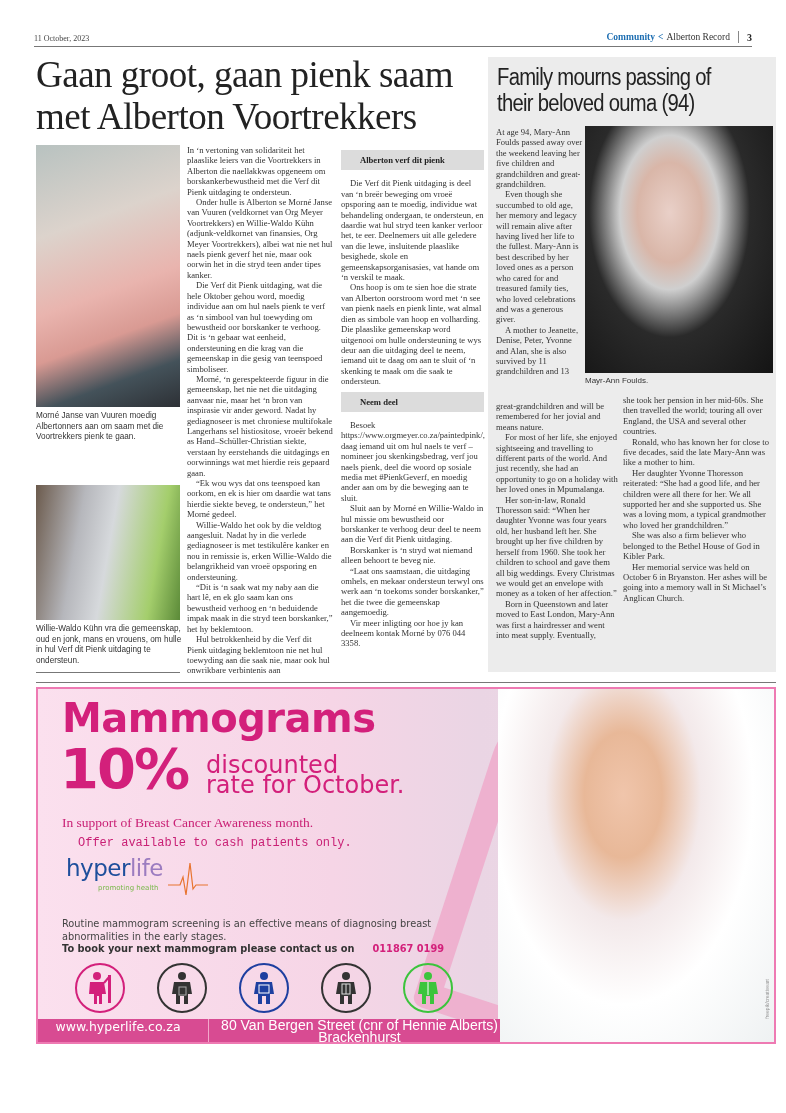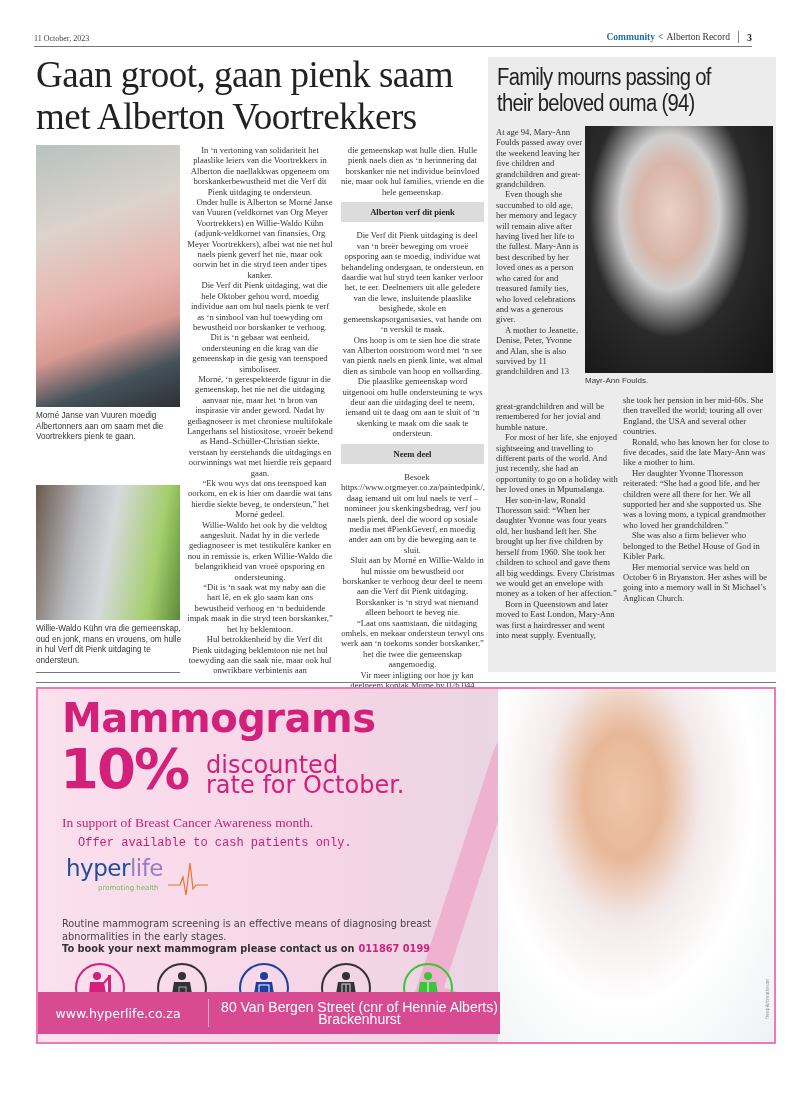--- a/index.html
+++ b/index.html
@@ -19,21 +19,21 @@
   .headline{left:36px;top:54px;width:440px;font-size:37px;line-height:42px;color:#222;letter-spacing:-0.5px;font-family:"Liberation Serif",serif}
   
   .photo{background:#999;overflow:hidden}
   .photo1{left:36px;top:145px;width:144px;height:262px;background:linear-gradient(160deg,#b8c2c0 0%,#dcd3cc 30%,#e9b4ae 55%,#d99a93 70%,#44525a 85%,#2d3035 100%)}
   .photo2{left:36px;top:485px;width:144px;height:135px;background:linear-gradient(100deg,#6b5a4c 0%,#b6b7bc 30%,#d6d9dc 50%,#a4ce6c 80%,#5b8a38 100%)}
   .caption{font-family:"Liberation Sans",sans-serif;font-size:8.2px;line-height:10.5px;color:#333}
   .cap1{left:36px;top:411px;width:146px}
   .cap2{left:36px;top:624px;width:146px}
   .rule-left{left:36px;top:672px;width:144px;height:1px;background:#777}
   
-  .col{font-size:8.6px;line-height:10.4px;color:#333;text-align:center}
+  .col{font-size:8.6px;line-height:10.4px;color:#333;text-align:left}
   .col p{text-indent:9px}
   .col p.first{text-indent:0}
   .col1{left:187px;top:145px;width:146px}
   .col2{left:341px;top:145px;width:143px}
   .subhead{background:#dcdcdc;font-weight:bold;font-size:8.6px;padding:5px 19px;margin:5px 0 8px 0;color:#222}
   
   .side-box{left:488px;top:57px;width:288px;height:615px;background:#ececec}
   .side-title{left:497px;top:64px;width:275px;font-family:"Liberation Sans",sans-serif;font-size:23px;line-height:26px;letter-spacing:-0.8px;color:#222;transform:scaleX(0.88);transform-origin:left}
   .side-photo{left:585px;top:126px;width:188px;height:247px;background:radial-gradient(ellipse at 45% 35%,#e9d0c8 0%,#d9b6a8 22%,#cfcfcf 34%,#2a2a2a 55%,#141414 100%)}
   .side-cap{left:585px;top:376px;font-family:"Liberation Sans",sans-serif;font-size:8px;color:#333}
@@ -52,26 +52,26 @@
   .ad-pct{position:absolute;left:22px;top:50px;font-family:"DejaVu Sans",sans-serif;font-weight:bold;font-size:56px;line-height:60px;color:#d3207b;letter-spacing:-2px}
   .ad-disc{position:absolute;left:168px;top:66px;font-family:"DejaVu Sans",sans-serif;font-size:24px;line-height:20px;color:#d3207b}
   .ad-support{position:absolute;left:24px;top:126px;font-family:Liberation Serif, serif;font-size:13.5px;color:#c92075}
   .ad-offer{position:absolute;left:40px;top:147px;font-family:Liberation Mono, monospace;font-size:12px;color:#c92075}
   .ad-logo{position:absolute;left:28px;top:166px;font-family:"DejaVu Sans",sans-serif;font-size:23px;color:#1e4f9c;letter-spacing:-0.5px}
   .ad-logo .lite{color:#9c7cc0}
   .ad-tagline{position:absolute;left:60px;top:195px;font-family:"DejaVu Sans",sans-serif;font-size:7px;color:#79b84a}
   .ad-ecg{position:absolute;left:130px;top:170px;width:40px;height:40px}
   .ad-routine{position:absolute;left:24px;top:228px;width:420px;font-family:"DejaVu Sans",sans-serif;font-size:9.8px;line-height:13px;color:#444}
   .ad-book{position:absolute;left:24px;top:254px;font-family:"DejaVu Sans",sans-serif;font-size:9.8px;font-weight:bold;color:#333}
-  .ad-phone{color:#d3207b;margin-left:4px}
+  .ad-phone{color:#d3207b;margin-left:18px}
   .ad-icons{position:absolute;left:26px;top:274px;width:400px;display:flex;justify-content:space-between}
   .ad-icon{width:72px;display:flex;flex-direction:column;align-items:center}
   .ad-circle{width:50px;height:50px;border-radius:50%;border:2px solid;display:flex;align-items:center;justify-content:center}
   .ad-icon-lbl{margin-top:6px;font-family:"DejaVu Sans",sans-serif;font-size:5.6px;font-weight:bold;white-space:nowrap}
-  .ad-footer{position:absolute;left:0;top:303px;width:462px;height:42px;background:#d84b92;display:flex;align-items:center}
+  .ad-footer{position:absolute;left:0;top:330px;width:462px;height:42px;background:#d84b92;display:flex;align-items:flex-start}
   .ad-url{width:160px;text-align:center;font-family:"DejaVu Sans",sans-serif;font-size:12.5px;color:#fff}
   .ad-fsep{width:1px;height:28px;background:#f3a7cb;margin:0 10px}
   .ad-addr{flex:1;text-align:center;font-family:"Liberation Sans",sans-serif;font-size:14px;line-height:12px;color:#fff}
   .ad-credit{position:absolute;right:4px;top:290px;writing-mode:vertical-rl;transform:rotate(180deg);font-family:"Liberation Sans",sans-serif;font-size:5px;color:#999}
 </style>
 </head>
 <body>
 
 <div class="abs hdr-date">11 October, 2023</div>
 <div class="abs hdr-right">
@@ -96,21 +96,20 @@
   <p>Onder hulle is Alberton se Morné Janse van Vuuren (veldkornet van Org Meyer Voortrekkers) en Willie-Waldo Kühn (adjunk-veldkornet van finansies, Org Meyer Voortrekkers), albei wat nie net hul naels pienk geverf het nie, maar ook oorwin het in die stryd teen ander tipes kanker.</p>
   <p>Die Verf dit Pienk uitdaging, wat die hele Oktober gehou word, moedig individue aan om hul naels pienk te verf as ‘n simbool van hul toewyding om bewustheid oor borskanker te verhoog. Dit is ‘n gebaar wat eenheid, ondersteuning en die krag van die gemeenskap in die gesig van teenspoed simboliseer.</p>
   <p>Morné, ‘n gerespekteerde figuur in die gemeenskap, het nie net die uitdaging aanvaar nie, maar het ‘n bron van inspirasie vir ander geword. Nadat hy gediagnoseer is met chroniese multifokale Langerhans sel histiositose, vroeër bekend as Hand–Schüller-Christian siekte, verstaan hy eerstehands die uitdagings en oorwinnings wat met hierdie reis gepaard gaan.</p>
   <p>“Ek wou wys dat ons teenspoed kan oorkom, en ek is hier om daardie wat tans hierdie siekte beveg, te ondersteun,” het Morné gedeel.</p>
   <p>Willie-Waldo het ook by die veldtog aangesluit. Nadat hy in die verlede gediagnoseer is met testikulêre kanker en nou in remissie is, erken Willie-Waldo die belangrikheid van vroeë opsporing en ondersteuning.</p>
   <p>“Dit is ‘n saak wat my naby aan die hart lê, en ek glo saam kan ons bewustheid verhoog en ‘n beduidende impak maak in die stryd teen borskanker,” het hy beklemtoon.</p>
   <p>Hul betrokkenheid by die Verf dit Pienk uitdaging beklemtoon nie net hul toewyding aan die saak nie, maar ook hul onwrikbare verbintenis aan</p>
 </div>
 
 <div class="abs col col2">
-  <p class="first">die gemeenskap wat hulle dien. Hulle pienk naels dien as ‘n herinnering dat borskanker nie net individue beïnvloed nie, maar ook hul families, vriende en die hele gemeenskap.</p>
   <div class="subhead">Alberton verf dit pienk</div>
   <p>Die Verf dit Pienk uitdaging is deel van ‘n breër beweging om vroeë opsporing aan te moedig, individue wat behandeling ondergaan, te ondersteun, en daardie wat hul stryd teen kanker verloor het, te eer. Deelnemers uit alle geledere van die lewe, insluitende plaaslike besighede, skole en gemeenskapsorganisasies, vat hande om ‘n verskil te maak.</p>
   <p>Ons hoop is om te sien hoe die strate van Alberton oorstroom word met ‘n see van pienk naels en pienk linte, wat almal dien as simbole van hoop en volharding. Die plaaslike gemeenskap word uitgenooi om hulle ondersteuning te wys deur aan die uitdaging deel te neem, iemand uit te daag om aan te sluit of ‘n skenking te maak om die saak te ondersteun.</p>
   <div class="subhead">Neem deel</div>
   <p>Besoek https://www.orgmeyer.co.za/paintedpink/, daag iemand uit om hul naels te verf – nomineer jou skenkingsbedrag, verf jou naels pienk, deel die woord op sosiale media met #PienkGeverf, en moedig ander aan om by die beweging aan te sluit.</p>
   <p>Sluit aan by Morné en Willie-Waldo in hul missie om bewustheid oor borskanker te verhoog deur deel te neem aan die Verf dit Pienk uitdaging.</p>
   <p>Borskanker is ‘n stryd wat niemand alleen behoort te beveg nie.</p>
   <p>“Laat ons saamstaan, die uitdaging omhels, en mekaar ondersteun terwyl ons werk aan ‘n toekoms sonder borskanker,” het die twee die gemeenskap aangemoedig.</p>
   <p>Vir meer inligting oor hoe jy kan deelneem kontak Morné by 076 044 3358.</p>
 </div>
@@ -119,21 +118,21 @@
 <h2 class="abs side-title" style="font-weight:normal">Family mourns passing of their beloved ouma (94)</h2>
 <div class="abs photo side-photo"></div>
 <div class="abs side-cap">Mayr-Ann Foulds.</div>
 
 <div class="abs scol scol1">
   <p class="first">At age 94, Mary-Ann Foulds passed away over the weekend leaving her five children and grandchildren and great-grandchildren.</p>
   <p>Even though she succumbed to old age, her memory and legacy will remain alive after having lived her life to the fullest. Mary-Ann is best described by her loved ones as a person who cared for and treasured family ties, who loved celebrations and was a generous giver.</p>
   <p>A mother to Jeanette, Denise, Peter, Yvonne and Alan, she is also survived by 11 grandchildren and 13</p>
 </div>
 <div class="abs scol scol1b" style="width:122px">
-  <p class="first">great-grandchildren and will be remembered for her jovial and humble nature.</p>
+  <p class="first">great-grandchildren and will be remembered for her jovial and means nature.</p>
   <p>For most of her life, she enjoyed sightseeing and travelling to different parts of the world. And just recently, she had an opportunity to go on a holiday with her loved ones in Mpumalanga.</p>
   <p>Her son-in-law, Ronald Thoresson said: “When her daughter Yvonne was four years old, her husband left her. She brought up her five children by herself from 1960. She took her children to school and gave them all big weddings. Every Christmas we would get an envelope with money as a token of her affection.”</p>
   <p>Born in Queenstown and later moved to East London, Mary-Ann was first a hairdresser and went into meat supply. Eventually,</p>
 </div>
 <div class="abs scol scol2">
   <p class="first">she took her pension in her mid-60s. She then travelled the world; touring all over England, the USA and several other countries.</p>
   <p>Ronald, who has known her for close to five decades, said the late Mary-Ann was like a mother to him.</p>
   <p>Her daughter Yvonne Thoresson reiterated: “She had a good life, and her children were all there for her. We all supported her and she supported us. She was a loving mom, a typical grandmother who loved her grandchildren.”</p>
   <p>She was also a firm believer who belonged to the Bethel House of God in Kibler Park.</p>
   <p>Her memorial service was held  on October 6 in Bryanston. Her ashes will be going into a memory wall in St Michael’s Anglican Church.</p>

